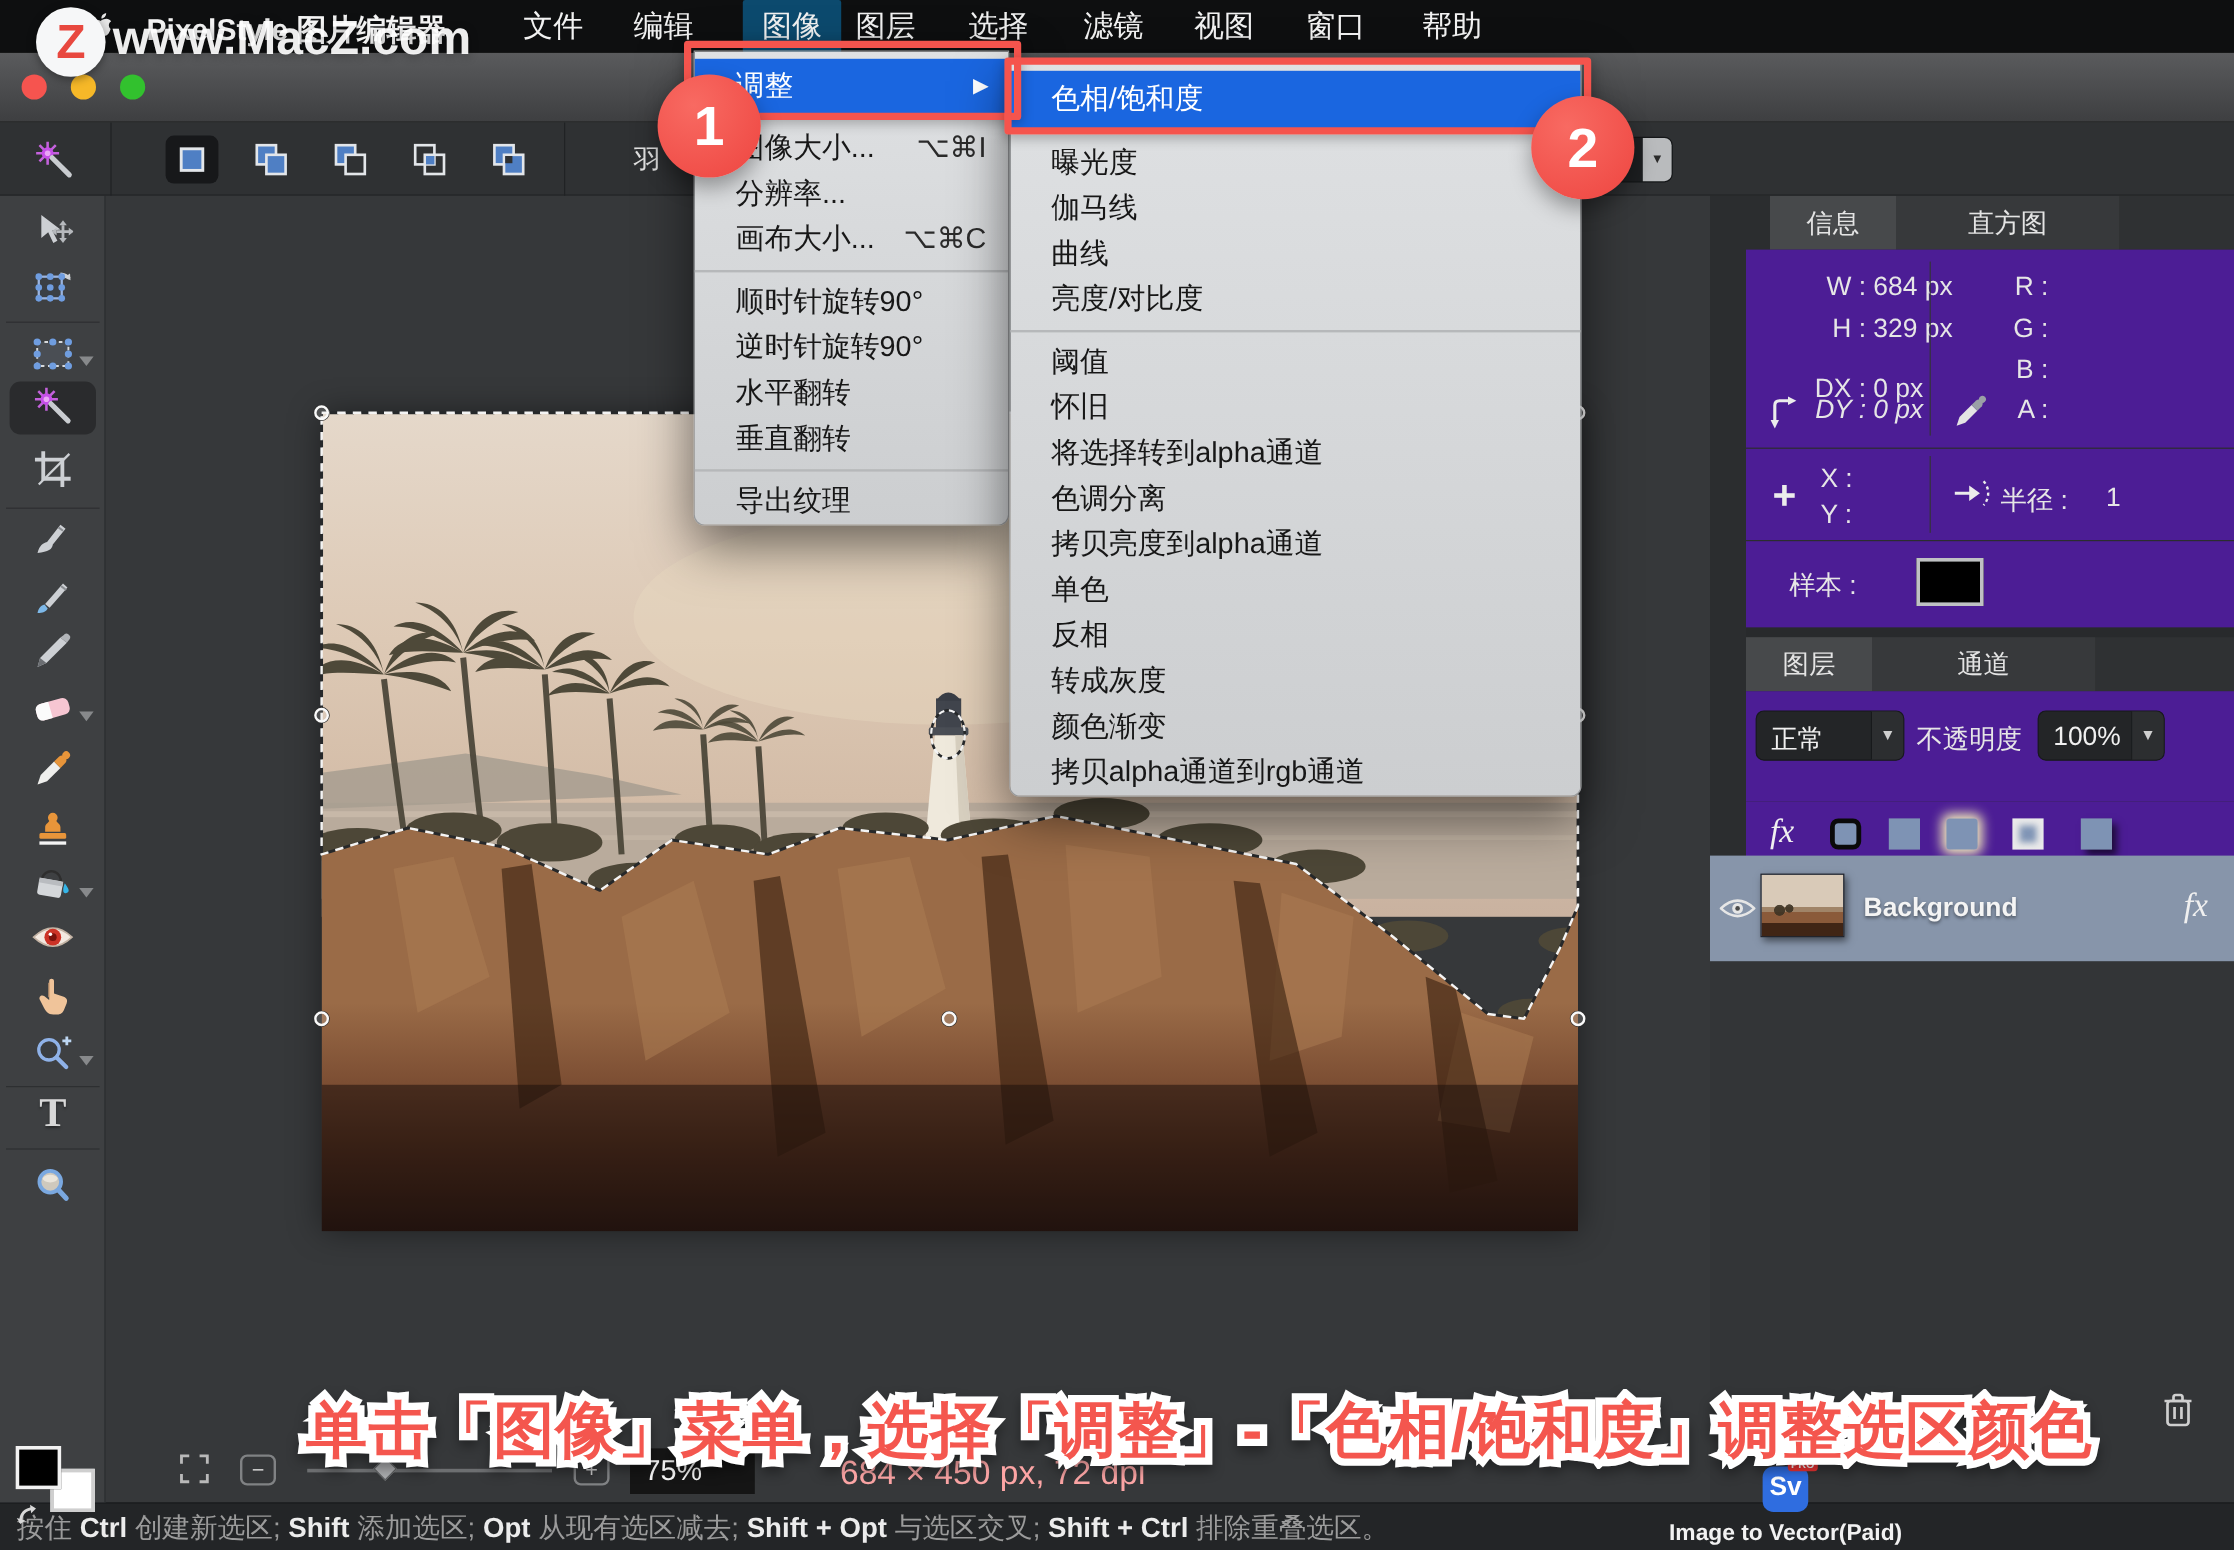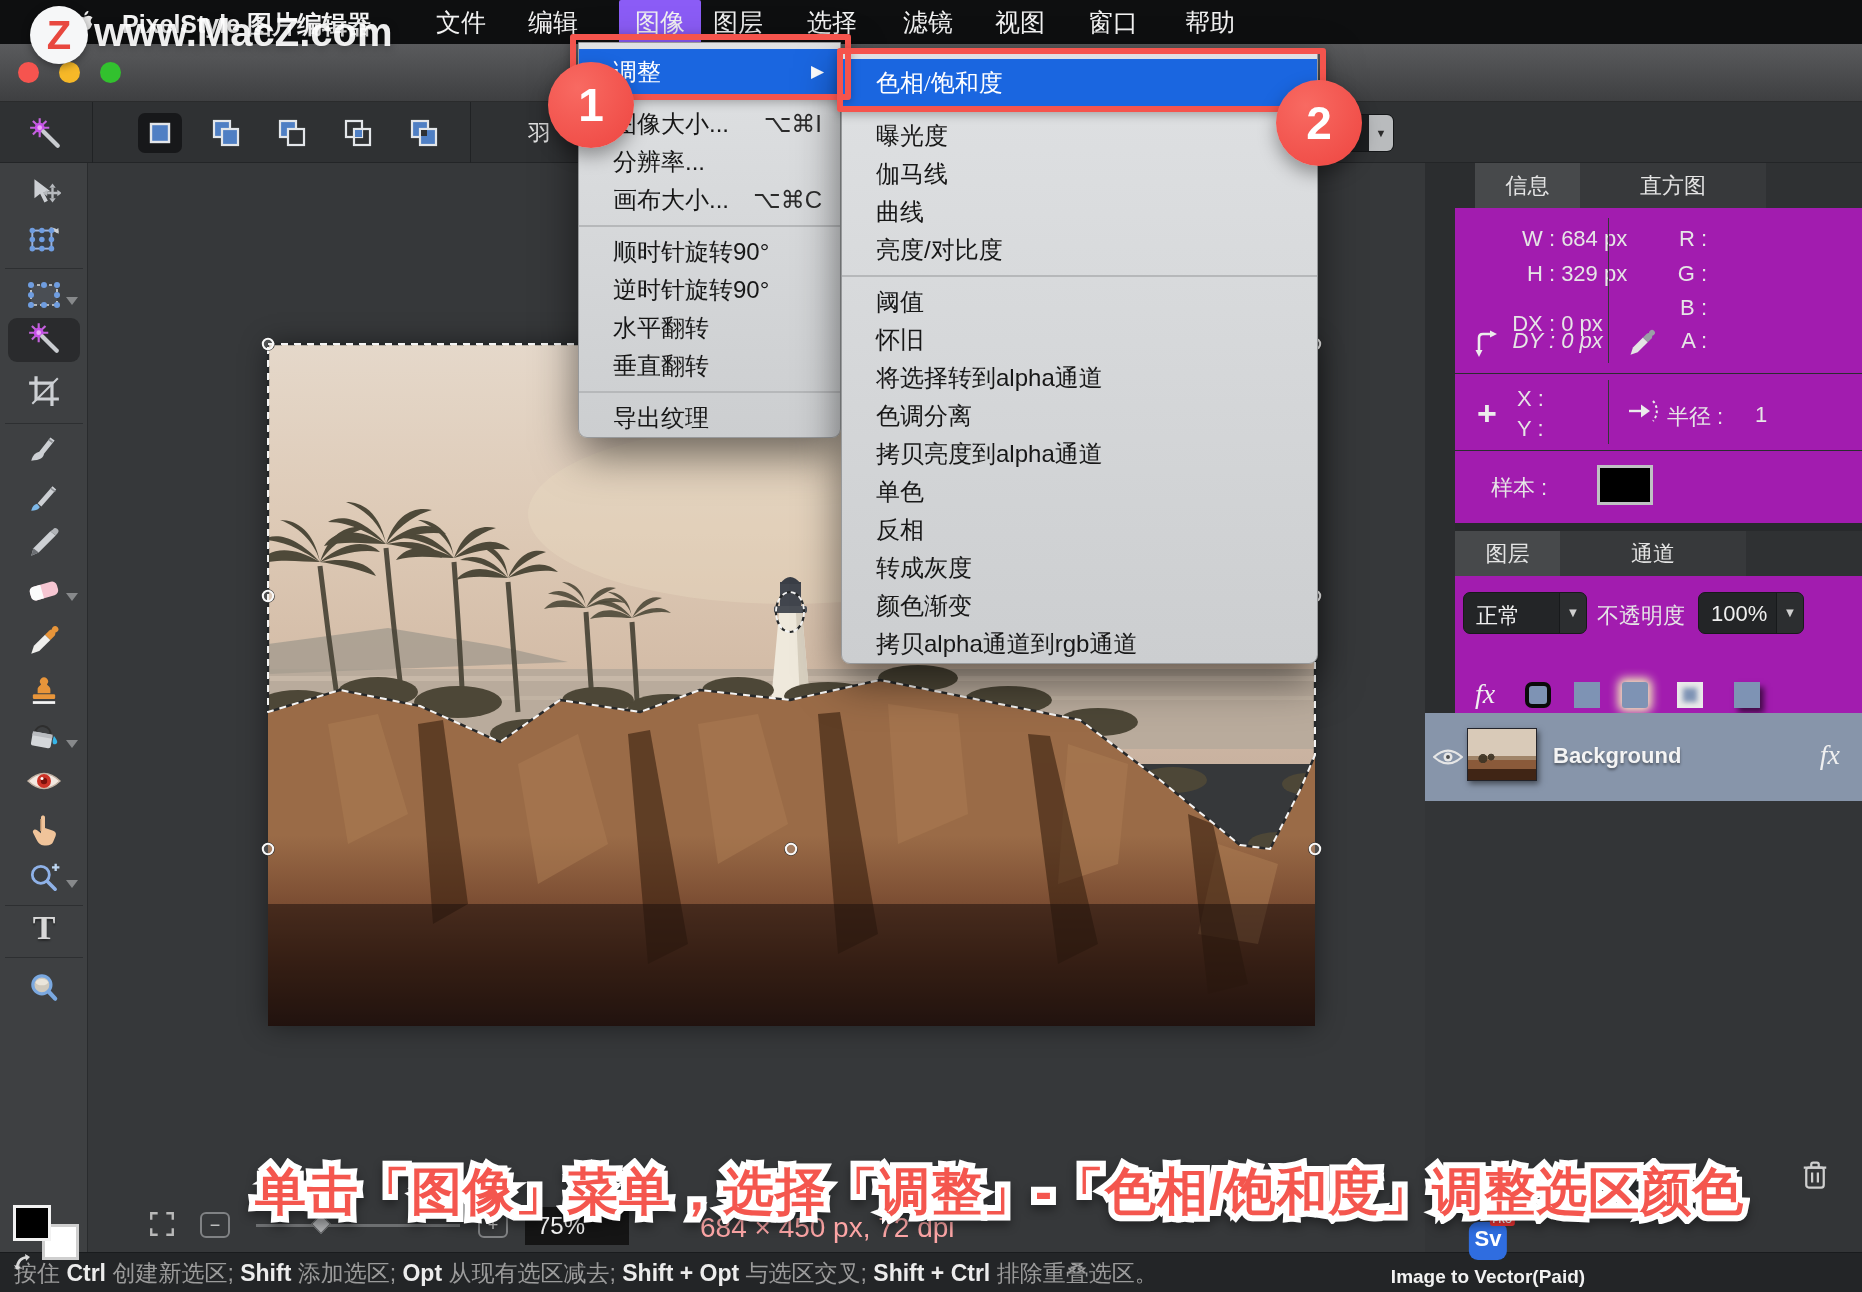--- a/index.html
+++ b/index.html
@@ -4,21 +4,21 @@
 <style>
   * { margin:0; padding:0; box-sizing:border-box; }
   html,body { background:#1b1b1b; }
   body { font-family:"Liberation Sans","DejaVu Sans",sans-serif; }
   #app { position:relative; width:1862px; height:1292px; overflow:hidden; background:#36383a; }
 
   
   .menubar { position:absolute; left:0; top:0; width:1862px; height:44px; background:#0e0f10; z-index:40; }
   .menubar .apptitle { position:absolute; left:122px; top:8px; font-size:25px; font-weight:700; color:#f4f4f4; }
   .mb-item { position:absolute; top:0; height:44px; line-height:44px; padding:0 16px; font-size:25px; color:#f2f2f2; transform:translateX(-50%); }
-  .mb-item.active { background:#8b5cf6; border-radius:2px; }
+  .mb-item.active { background:#0c4a6e; border-radius:2px; }
 
   
   .titlebar { position:absolute; left:0; top:44px; width:1862px; height:58px; background:linear-gradient(#5a5b5d,#3e3f41); border-bottom:1px solid #2a2b2c; z-index:10; }
   .light { position:absolute; top:62px; width:21px; height:21px; border-radius:50%; z-index:11; }
 
   
   .optionsbar { position:absolute; left:0; top:102px; width:1862px; height:61px; background:#2f3133; border-bottom:1px solid #232527; z-index:9; }
   .ob-divider { position:absolute; top:0; width:1px; height:61px; background:#202224; }
   .mode-btn { position:absolute; top:11px; width:44px; height:40px; border-radius:7px; transform:translateX(-50%); display:flex; align-items:center; justify-content:center; }
   .mode-btn.sel { background:#17181a; }
@@ -37,21 +37,21 @@
 
   
   .photo { position:absolute; left:268px; top:344px; z-index:1; box-shadow:0 0 26px rgba(0,0,0,.45); }
   .marquee { position:absolute; left:258px; top:334px; z-index:2; }
 
   
   .rpanel { position:absolute; left:1425px; top:163px; width:437px; height:1089px; background:#2b2d2f; z-index:5; }
   .rp-tabs { position:absolute; left:30px; width:407px; height:45px; background:#2f3133; }
   .rp-tab { position:absolute; top:0; height:45px; text-align:center; line-height:45px; font-size:22px; color:#e4e4e4; background:#37393b; }
   .rp-tab.active { background:#47494b; }
-  .rp-sec { position:absolute; left:30px; width:407px; background:#a21caf; }
+  .rp-sec { position:absolute; left:30px; width:407px; background:#4c1d95; }
   .kv { position:absolute; font-size:22px; color:#e6e6e6; white-space:nowrap; }
   .kv .lbl { display:inline-block; text-align:right; }
   .vdiv { position:absolute; width:1px; background:#333537; }
   .swatch-sample { position:absolute; background:#000; border:3px solid #bfc1c3; }
   .dd-ctl { position:absolute; height:42px; background:#232527; border:1px solid #17191b; border-radius:7px; color:#f0f0f0; font-size:22px; }
   .dd-ctl .txt { position:absolute; left:12px; top:8px; }
   .dd-ctl .arrowbox { position:absolute; right:0; top:0; width:27px; height:40px; background:#2c2e30; border-left:1px solid #17191b; border-radius:0 6px 6px 0; color:#cfcfcf; font-size:13px; text-align:center; line-height:40px; }
   .fxsq { position:absolute; width:26px; height:26px; background:#7e93b4; }
   .layer-row { position:absolute; left:0; width:437px; height:88px; background:#8795aa; }
   .layer-row .thumb { position:absolute; left:42px; top:15px; width:70px; height:53px; border:1px solid #22232a; box-shadow:2px 3px 6px rgba(0,0,0,.5);
@@ -592,21 +592,21 @@
       <div class="menu-sep"></div>
       <div class="mi">顺时针旋转90°</div>
       <div class="mi">逆时针旋转90°</div>
       <div class="mi">水平翻转</div>
       <div class="mi">垂直翻转</div>
       <div class="menu-sep"></div>
       <div class="mi">导出纹理</div>
     </div>
 
   <div class="menu-panel" id="adjust-menu" style="left:841px;top:52px;width:477px;">
-      <div class="mi hl" style="height: 48px; line-height: 48px; margin-bottom: 10px; font-family: Liberation Serif, serif;">色相/饱和度</div>
+      <div class="mi hl" style="height: 48px; line-height: 48px; margin-bottom: 10px;">色相/饱和度</div>
       <div class="mi">曝光度</div>
       <div class="mi">伽马线</div>
       <div class="mi">曲线</div>
       <div class="mi">亮度/对比度</div>
       <div class="menu-sep"></div>
       <div class="mi">阈值</div>
       <div class="mi">怀旧</div>
       <div class="mi">将选择转到alpha通道</div>
       <div class="mi">色调分离</div>
       <div class="mi">拷贝亮度到alpha通道</div>

